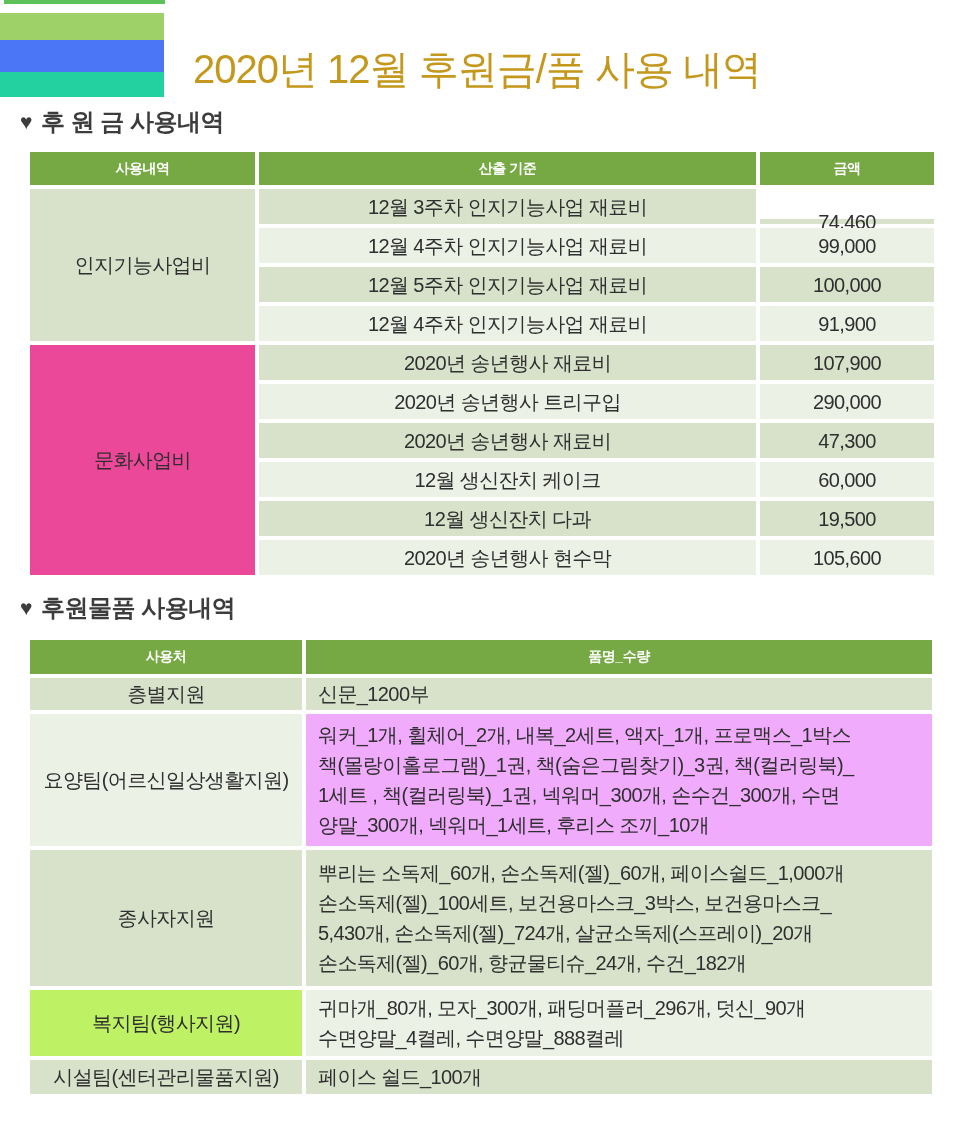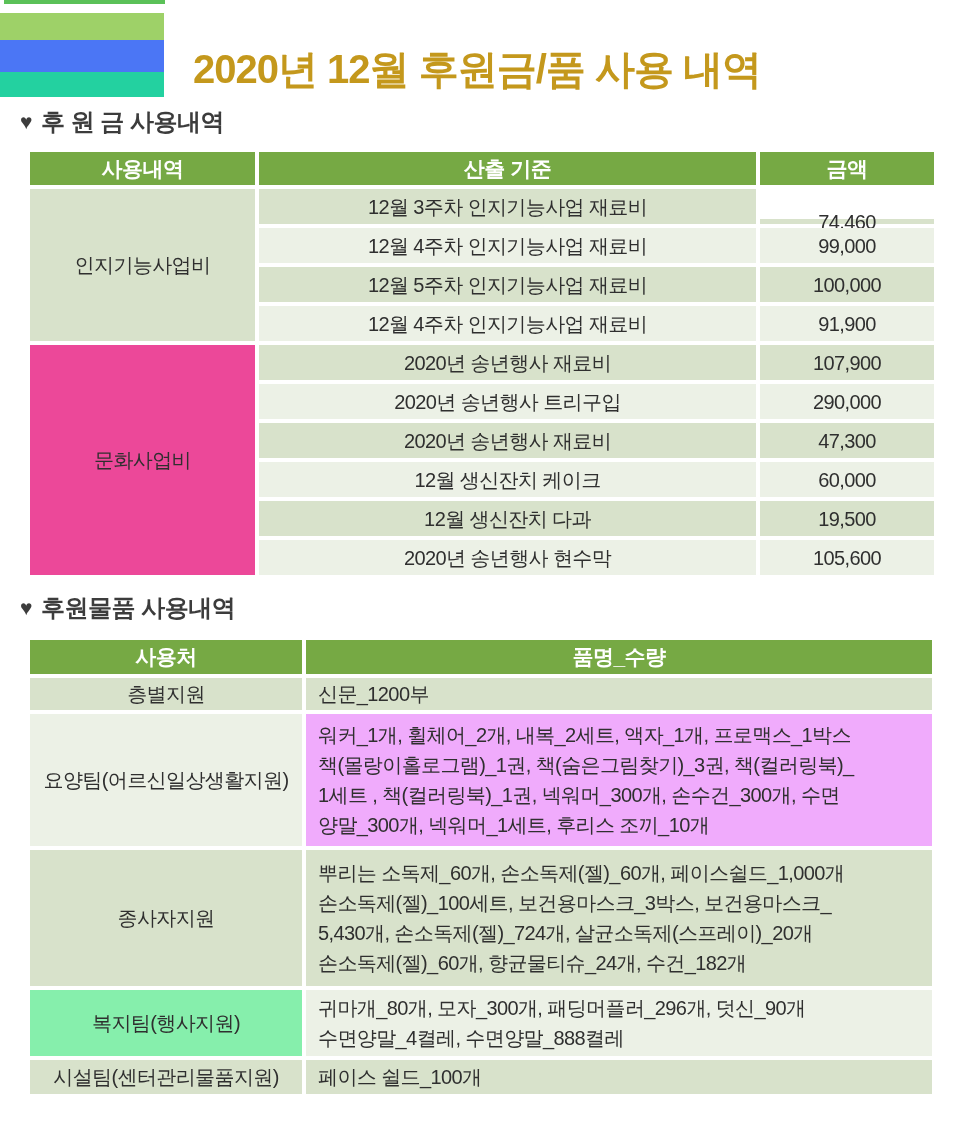--- a/index.html
+++ b/index.html
@@ -6,34 +6,34 @@
   body{font-family:"Liberation Sans","DejaVu Sans",sans-serif;color:#2f2f2f;}
   .page{position:relative;width:960px;height:1134px;background:#ffffff;overflow:hidden;}
 
   
   .bar{position:absolute;left:0;}
   .bar-strip{top:0;left:4px;width:161px;height:4px;}
   .bar-green{top:13px;width:164px;height:27px;}
   .bar-blue{top:40px;width:164px;height:32px;}
   .bar-teal{top:72px;width:164px;height:25px;}
 
-  .title{position:absolute;left:193px;top:42px;font-size:40px;font-weight:700;letter-spacing:-1px;}
+  .title{position:absolute;left:193px;top:42px;font-size:40px;font-weight:400;letter-spacing:-1px;}
 
   .section-heading{position:absolute;left:20px;font-size:24px;font-weight:700;color:#3c3c3c;letter-spacing:-0.5px;}
   .section-heading .heart{font-size:21px;margin-right:9px;position:relative;top:-1px;}
   #heading1{top:106px;}
   #heading2{top:592px;}
 
   
   .grid{position:absolute;left:30px;display:grid;gap:4px;}
   #table1{top:152px;grid-template-columns:225px 497px 174px;grid-template-rows:33px repeat(10,35px);}
   #table2{top:640px;grid-template-columns:272px 626px;grid-template-rows:34px 32px 132px 136px 66px 34px;}
 
   .th{display:flex;align-items:center;justify-content:center;
-      color:#ffffff;font-size:21px;font-weight:700;letter-spacing:-0.5px;}
+      color:#ffffff;font-size:14px;font-weight:700;letter-spacing:-0.5px;}
   .cell{display:flex;align-items:center;justify-content:center;
         font-size:20px;letter-spacing:-0.6px;line-height:30px;}
   .cell.left{justify-content:flex-start;text-align:left;padding-left:12px;box-sizing:border-box;}
   .cell.pre{white-space:pre-line;}
   .group-cell{grid-column:1;}
 </style>
 </head>
 <body>
 
 <div class="page">
@@ -89,20 +89,20 @@
       <div class="cell" style="background: rgb(236, 241, 230);">요양팀(어르신일상생활지원)</div>
       <div class="cell left pre" style="background: #f0abfc;">워커_1개, 휠체어_2개, 내복_2세트, 액자_1개, 프로맥스_1박스
 책(몰랑이홀로그램)_1권, 책(숨은그림찾기)_3권, 책(컬러링북)_
 1세트 , 책(컬러링북)_1권, 넥워머_300개,  손수건_300개, 수면
 양말_300개, 넥워머_1세트, 후리스 조끼_10개</div>
       <div class="cell" style="background: rgb(216, 226, 203);">종사자지원</div>
       <div class="cell left pre" style="background: rgb(216, 226, 203);">뿌리는 소독제_60개, 손소독제(젤)_60개, 페이스쉴드_1,000개
 손소독제(젤)_100세트, 보건용마스크_3박스, 보건용마스크_
 5,430개, 손소독제(젤)_724개, 살균소독제(스프레이)_20개
 손소독제(젤)_60개, 향균물티슈_24개, 수건_182개</div>
-      <div class="cell" style="background: #86efac;">복지팀(행사지원)</div>
+      <div class="cell" style="background: #bef264;">복지팀(행사지원)</div>
       <div class="cell left pre" style="background: rgb(236, 241, 230);">귀마개_80개, 모자_300개, 패딩머플러_296개, 덧신_90개
 수면양말_4켤레, 수면양말_888켤레</div>
       <div class="cell" style="background: rgb(216, 226, 203);">시설팀(센터관리물품지원)</div>
       <div class="cell left pre" style="background: rgb(216, 226, 203);">페이스 쉴드_100개</div>
     </div>
 
 </div>
 
 </body></html>

